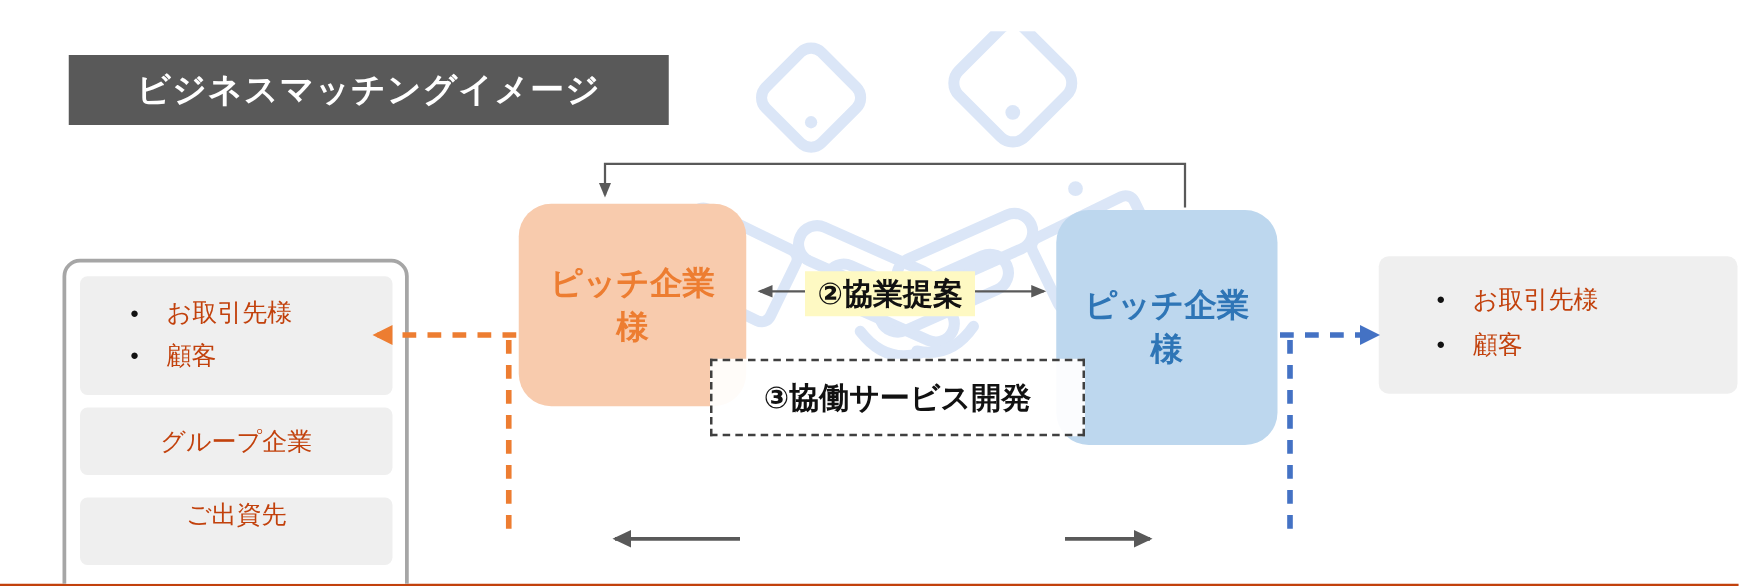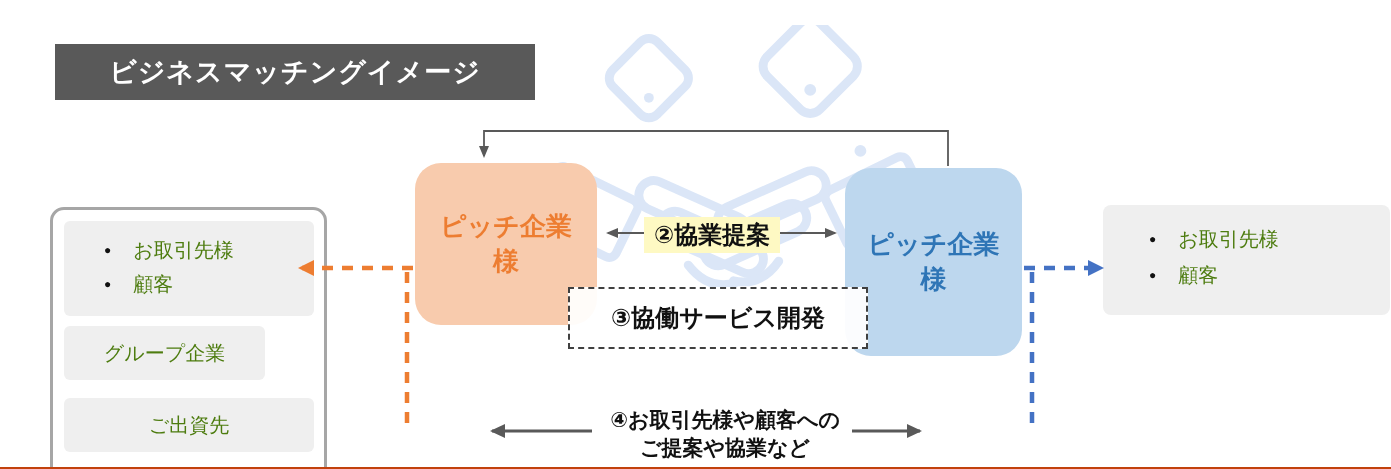--- a/index.html
+++ b/index.html
@@ -22,27 +22,27 @@
     text-align:center;font-weight:bold;font-size:26px;line-height:1.35;white-space:pre-line;z-index:1;
   }
   .giver{left:415px;top:163px;width:182px;height:162px;background:#F8CBAD;color:#ED7D31;}
   .pitch{left:845px;top:168px;width:177px;height:188px;background:#BDD7EE;color:#2E75B6;}
   
   .left-panel{
     position:absolute;left:50px;top:207px;width:277px;height:282px;background:#fff;
     border:3px solid #A6A6A6;border-radius:14px;box-sizing:border-box;z-index:1;
   }
   .gray-box{
-    position:absolute;background:#EFEFEF;border-radius:6px;color:#4d7c0f;font-size:20px;z-index:2;
+    position:absolute;background:#EFEFEF;border-radius:6px;color:#c2410c;font-size:20px;z-index:2;
   }
   .partners-box{left:64px;top:221px;width:250px;height:95px;padding-top:12px;box-sizing:border-box;}
   .bullet-row{display:flex;align-items:center;height:34px;padding-left:40px;}
   .bullet-row::before{content:"●";font-size:12px;margin-right:22px;color:#111;}
-  .group-box{left:64px;top:326px;width:201px;height:54px;display:flex;align-items:center;justify-content:center;}
-  .investees-box{left:64px;top:398px;width:250px;height:54px;display:flex;align-items:center;justify-content:center;}
+  .group-box{left:64px;top:326px;width:250px;height:54px;display:flex;align-items:center;justify-content:center;}
+  .investees-box{left:64px;top:398px;width:250px;height:54px;display:flex;justify-content:center;}
   
   .right-box{left:1103px;top:205px;width:287px;height:110px;border-radius:8px;padding-top:16px;box-sizing:border-box;}
   .right-box .bullet-row{padding-left:46px;height:36px;}
   
   .arrows{position:absolute;left:0;top:0;width:1391px;height:469px;z-index:2;pointer-events:none;}
   
   .flow-label{
     position:absolute;font-weight:bold;color:#111;z-index:3;white-space:pre-line;
   }
   .label-step1{left:604px;top:112px;font-size:24px;background:#fff;padding:2px 10px;}
@@ -138,16 +138,14 @@
     <path d="M 1032 272 V 431" fill="none" stroke="#4472C4" stroke-width="4.5" stroke-dasharray="11 9"></path>
 
     <path d="M 592 431 H 492" fill="none" stroke="#595959" stroke-width="3" marker-end="url(#ah-gray-lg)"></path>
     <path d="M 852 431 H 920" fill="none" stroke="#595959" stroke-width="3" marker-end="url(#ah-gray-lg)"></path>
   </svg>
 
   <div class="flow-label label-step2">②協業提案</div>
   <div class="step3-box">
     <span>③協働サービス開発</span>
   </div>
-  <div class="flow-label label-step4">④お取引先様や顧客への
-ご提案や協業など</div>
 
 </div>
 
 </body></html>

